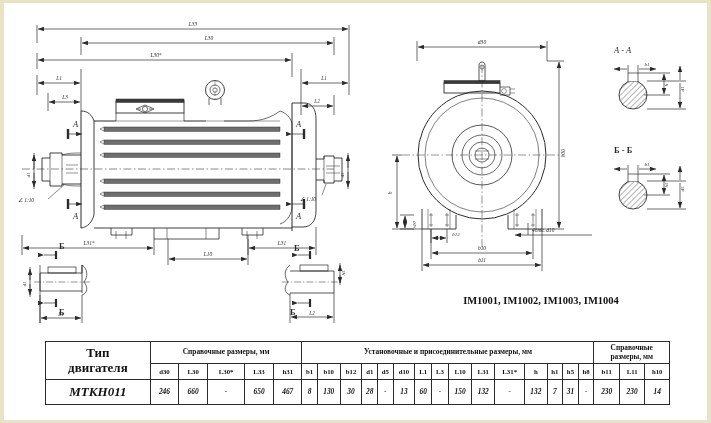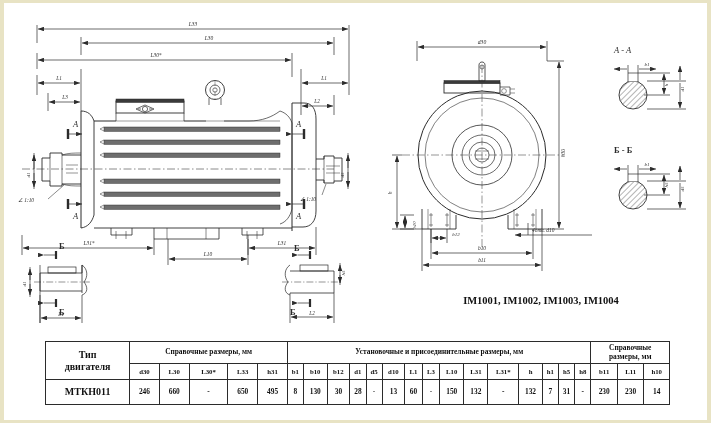--- a/index.html
+++ b/index.html
@@ -27,22 +27,22 @@
   #spec td,#spec th{
     border:1px solid #2b2b2b;
     text-align:center;vertical-align:middle;
     font-size:7.2px;line-height:1.15;
     padding:1px 0;
     color:#111;
     font-weight:bold;
   }
   #spec .grp{font-size:7.4px;height:19px;}
   #spec .sub{font-size:6.8px;height:13px;}
-  #spec .val{font-size:7.4px;height:22px;}
-  #spec .typecell{font-size:10px;}
+  #spec .val{font-size:7.4px;height:22px;font-style:italic;}
+  #spec .typecell{font-size:13px;}
   #spec td.thick,#spec th.thick{border-left-width:1.6px;border-right-width:1.6px;}
   #spec tr.top th{border-top-width:1.6px;}
   #spec tr.valrow td{border-bottom-width:1.6px;}
 </style>
 </head>
 <body>
 
 <div id="sheet">
 
   <svg class="dwg" viewBox="0 0 703 417">
@@ -470,21 +470,21 @@
           <th class="sub">h10</th>
         </tr>
     </thead>
     <tbody id="tbody">
         <tr class="valrow">
           <td class="val typecell thick">МТКН011</td>
           <td class="val">246</td>
           <td class="val">660</td>
           <td class="val">-</td>
           <td class="val">650</td>
-          <td class="val thick">495</td>
+          <td class="val thick">467</td>
           <td class="val">8</td>
           <td class="val">130</td>
           <td class="val">30</td>
           <td class="val">28</td>
           <td class="val">-</td>
           <td class="val">13</td>
           <td class="val">60</td>
           <td class="val">-</td>
           <td class="val">150</td>
           <td class="val">132</td>

